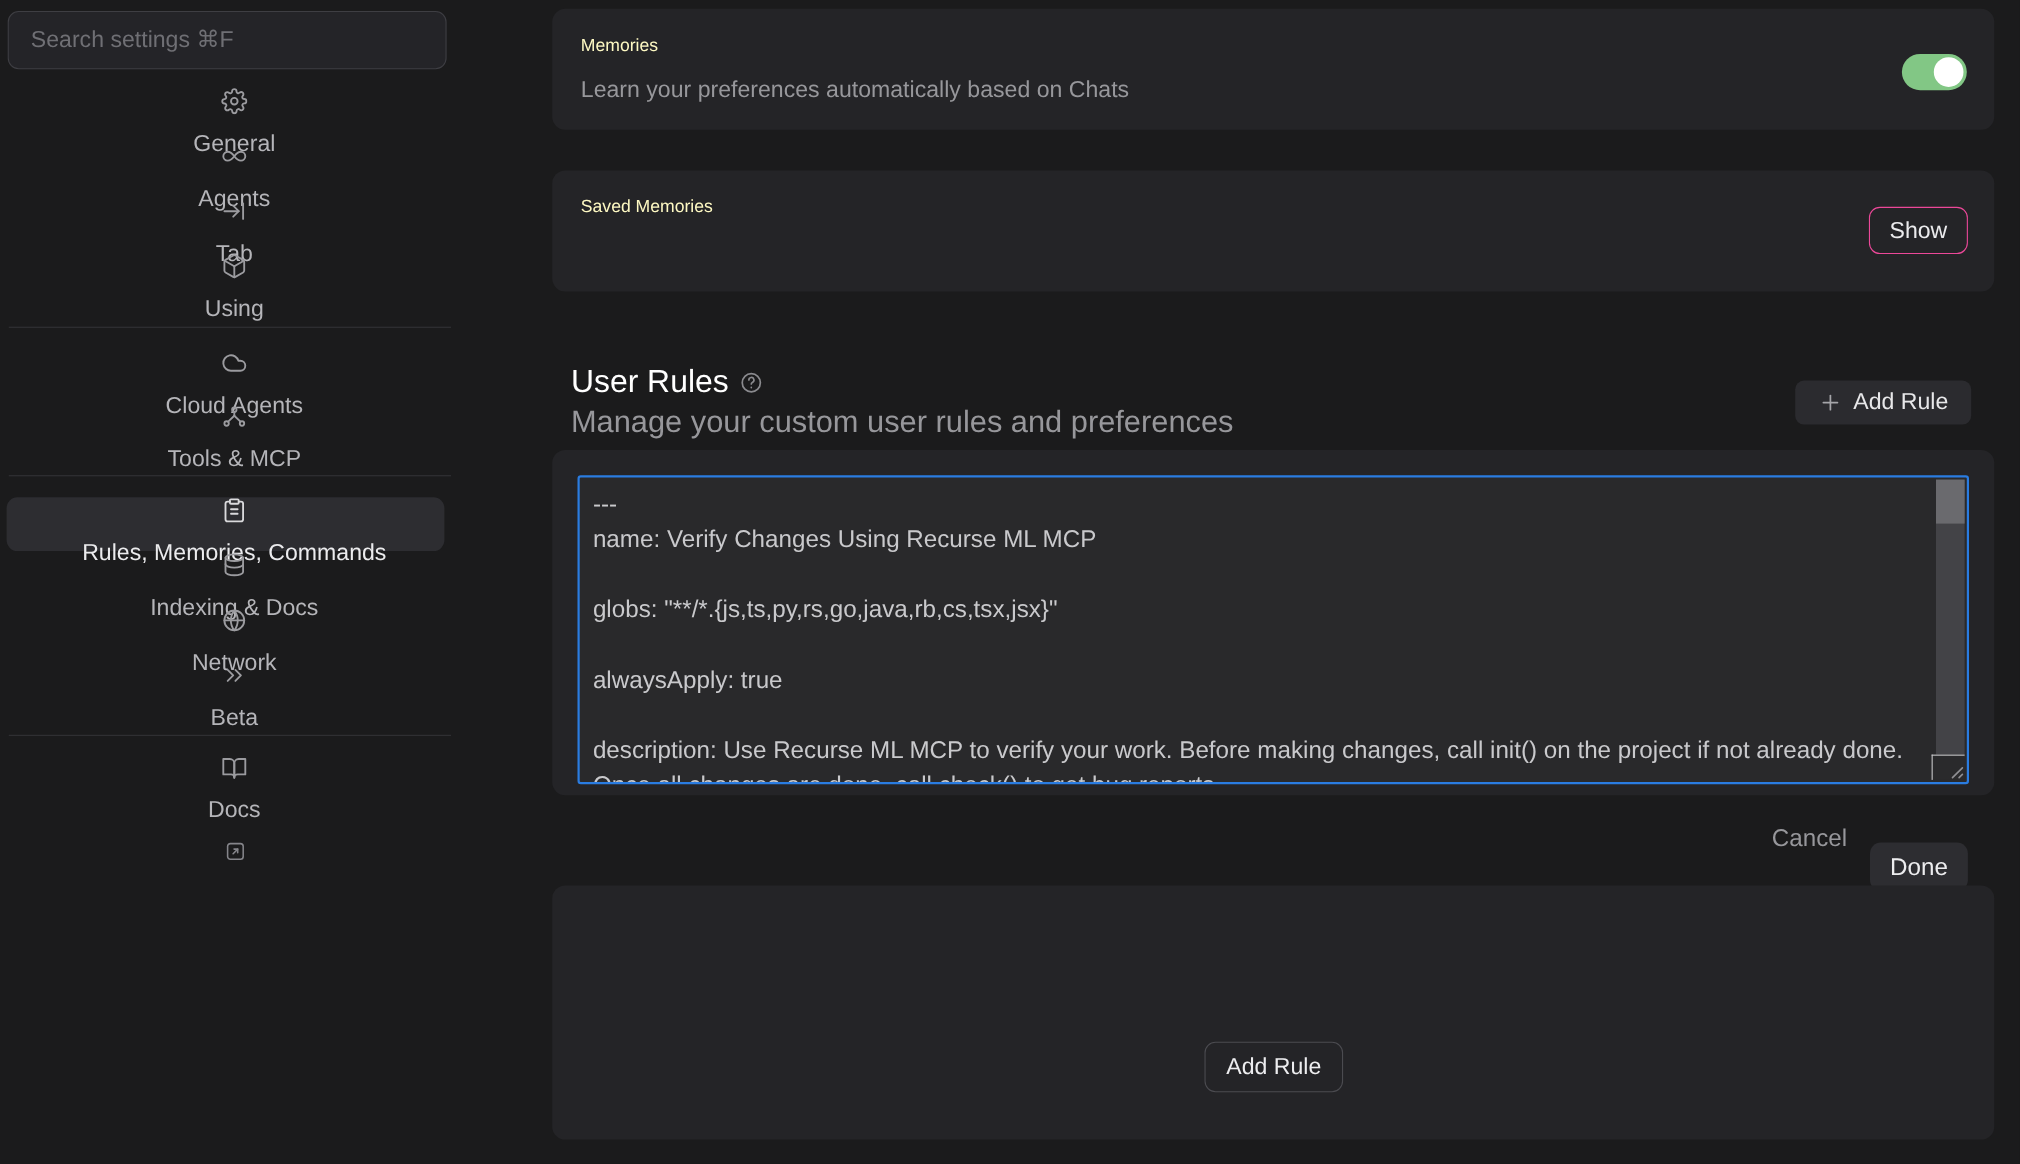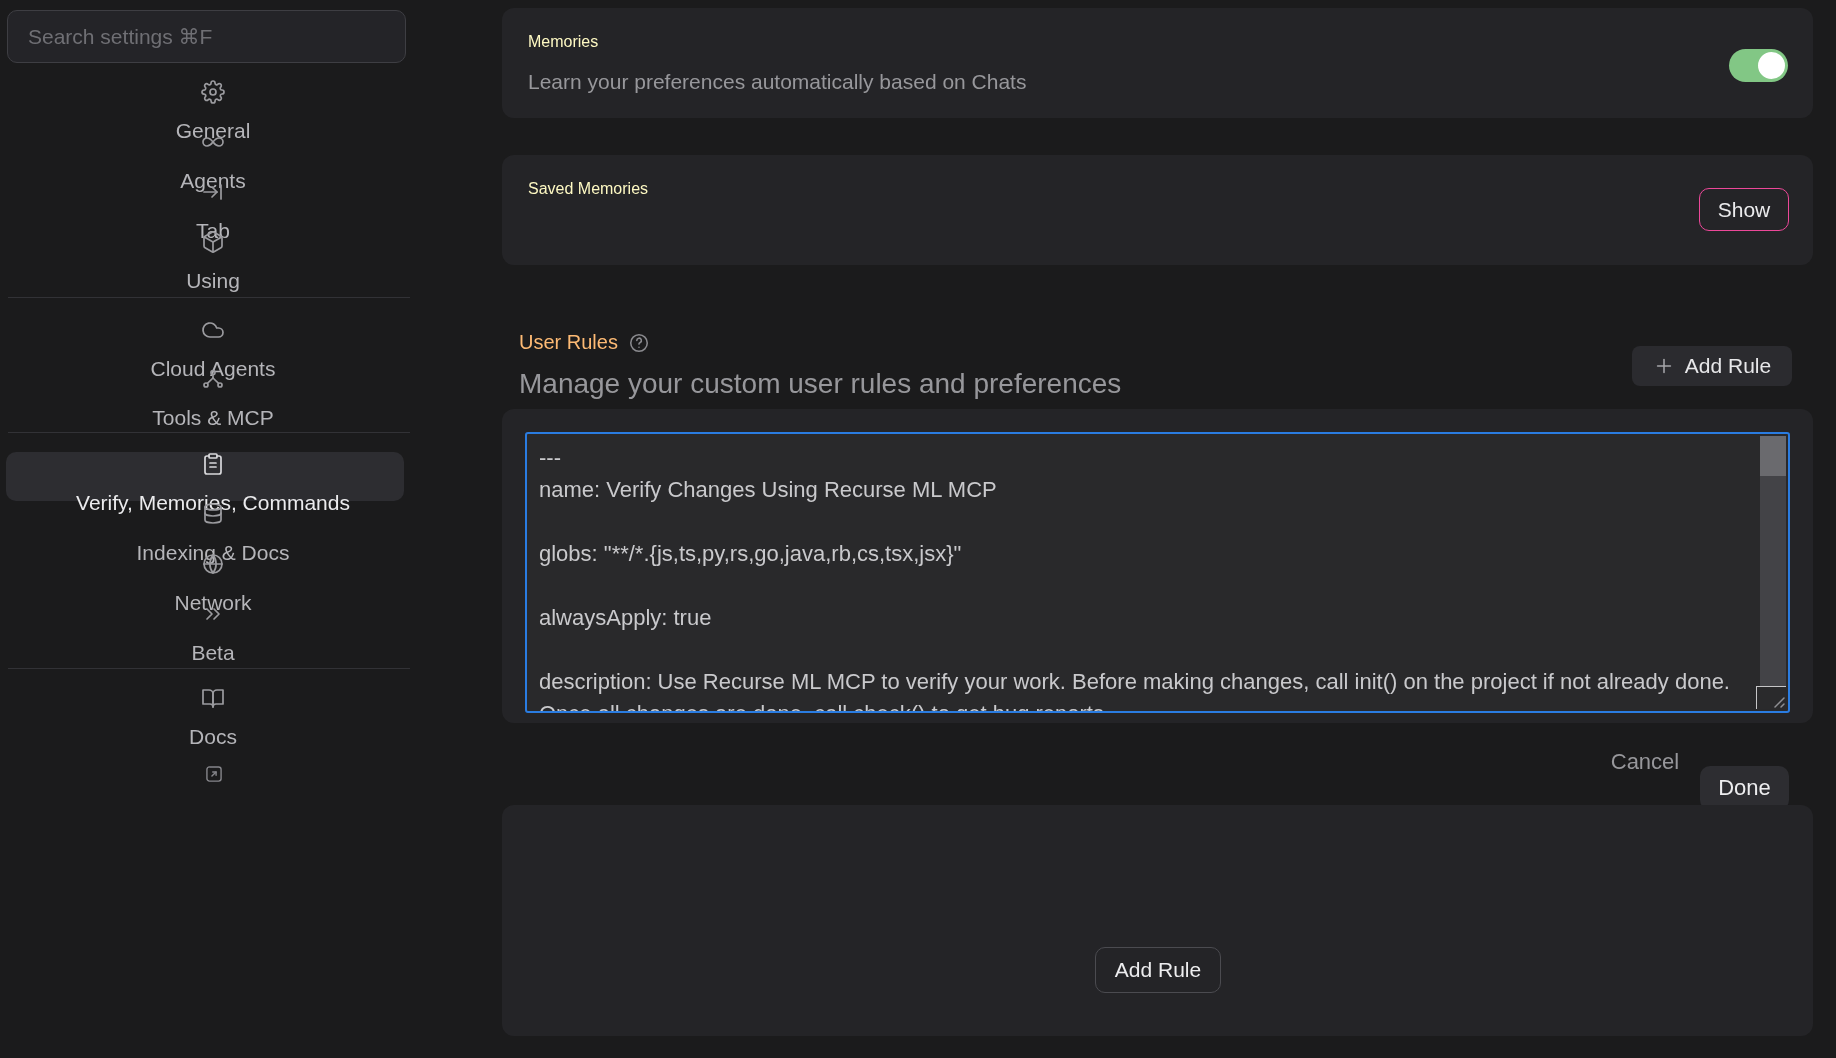--- a/index.html
+++ b/index.html
@@ -47,21 +47,21 @@
   .toggle .knob { position:absolute; top:3px; right:3px; width:27px; height:27px; border-radius:50%; background:#ffffff; }
 
   .show-btn {
     position:absolute; right:24px; top:33px; width:90px; height:43px;
     background:transparent; border:1px solid #ec4899; border-radius:10px;
     color:#ebebed; font-size:21px; font-family:"Liberation Sans", sans-serif; cursor:pointer;
   }
 
   
   .section-head { position:absolute; left:519px; top:331px; display:flex; align-items:center; gap:10px; }
-  .section-title { font-size:20px; color:#fdba74;text-align:right; }
+  .section-title { font-size:29px; color:#ffffff;text-align:right; }
   .help-icon { color:#8a8a8e; width:22px; height:22px; }
   .section-sub { position:absolute; left:519px; top:368px; font-size:28px; color:#97979b; }
 
   .add-rule-top {
     position:absolute; left:1632px; top:346px; width:160px; height:40px;
     background:#2b2b2f; border:none; border-radius:8px;
     display:flex; align-items:center; justify-content:center; gap:10px;
     color:#e7e7e9; font-size:21px; font-family:"Liberation Sans", sans-serif; cursor:pointer;
   }
   .add-rule-top .plus-ic { color:#a5a5a9; width:22px; height:22px; }
@@ -181,21 +181,21 @@
 
 <div class="nav-item selected" style="top:452px">
   <span class="nicon">
     <svg viewBox="0 0 24 24" width="24" height="24">
         <rect x="8" y="2" width="8" height="4" rx="1"></rect>
         <path d="M16 4h2a2 2 0 0 1 2 2v14a2 2 0 0 1-2 2H6a2 2 0 0 1-2-2V6a2 2 0 0 1 2-2h2"></path>
         <path d="M9 11h6"></path>
         <path d="M9 15h6"></path>
       </svg>
   </span>
-  <span class="nlabel">Verify, Memories, Commands</span>
+  <span class="nlabel">Rules, Memories, Commands</span>
 </div>
 <div class="nav-item" style="top:502px">
   <span class="nicon">
     <svg viewBox="0 0 24 24" width="24" height="24">
         <ellipse cx="12" cy="5" rx="8" ry="3"></ellipse>
         <path d="M4 5v6c0 1.66 3.58 3 8 3s8-1.34 8-3V5"></path>
         <path d="M4 11v7c0 1.66 3.58 3 8 3s8-1.34 8-3v-7"></path>
       </svg>
   </span>
   <span class="nlabel">Indexing &amp; Docs</span>

